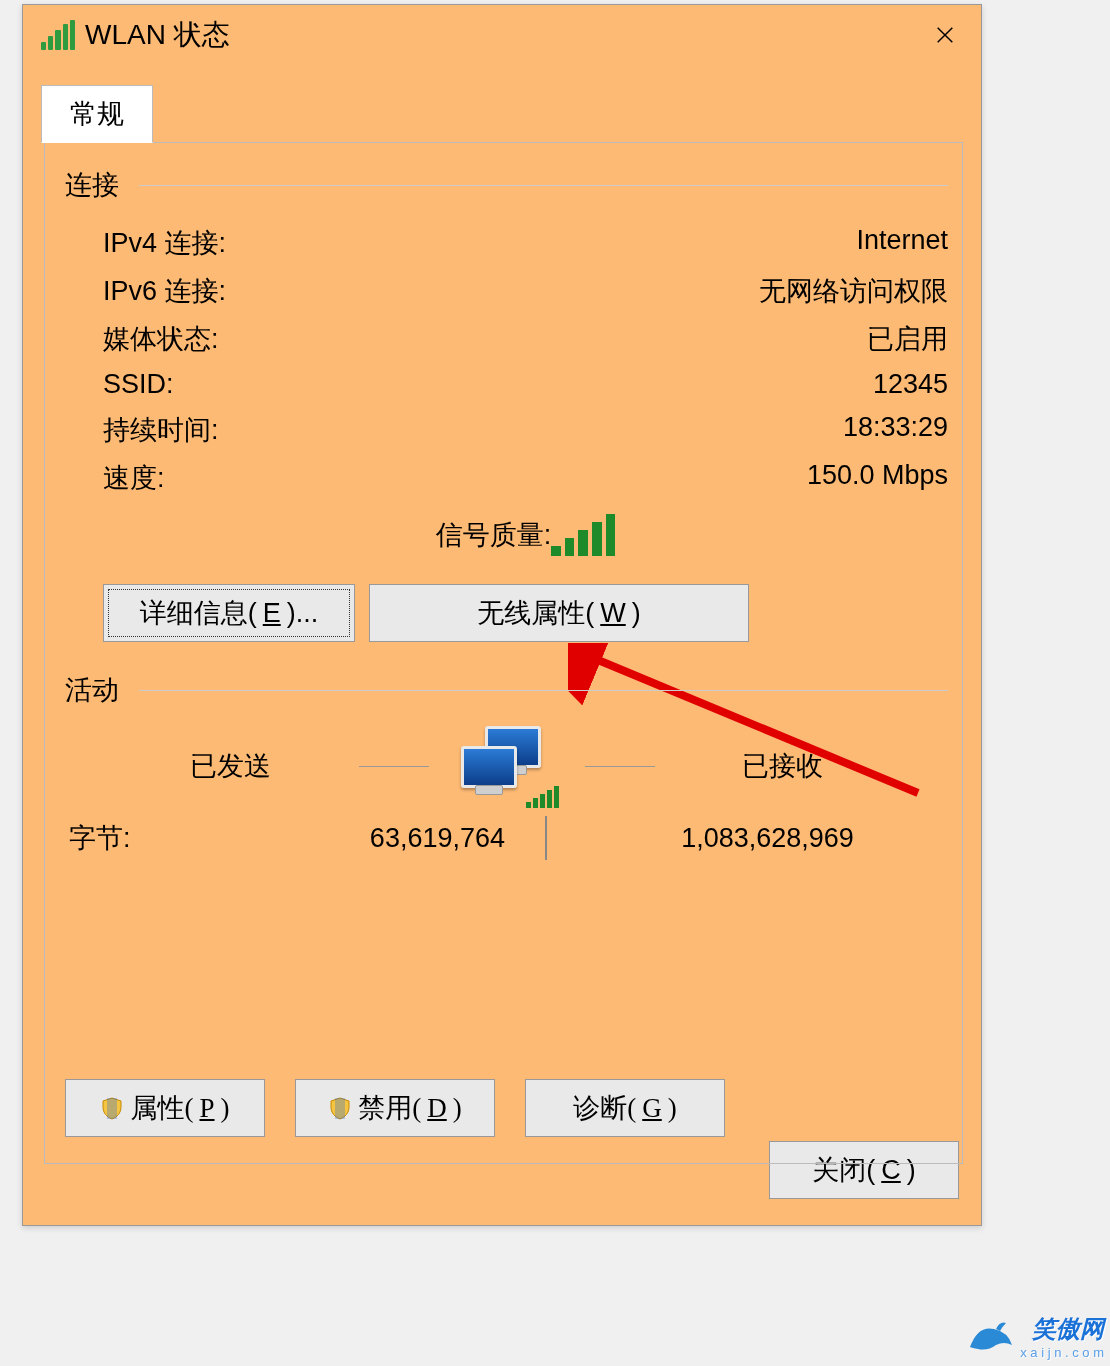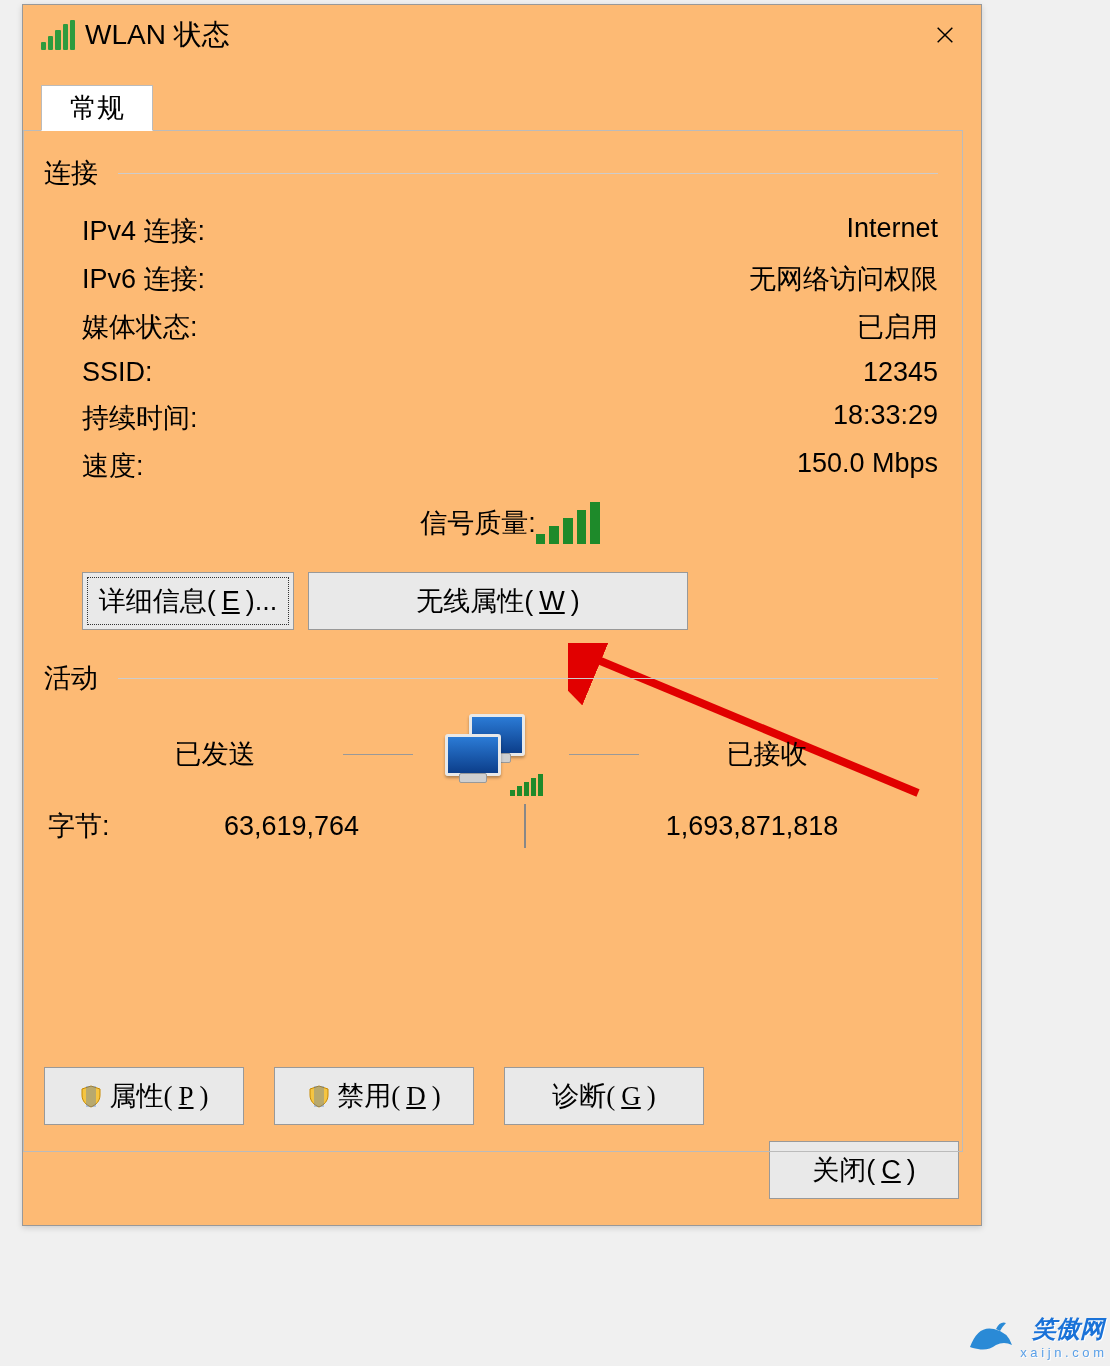--- a/index.html
+++ b/index.html
@@ -47,29 +47,29 @@
   }
   .close-btn svg { width: 22px; height: 22px; }
   .tabs {
     margin: 20px 0 0 18px;
   }
   .tab {
     display: inline-block;
     background: #fff;
     border: 1px solid #bbb;
     border-bottom: 1px solid #fff;
-    padding: 4px 28px;
+    padding: 10px 28px;
     font-size: 27px;
     position: relative;
     z-index: 2;
   }
   .tab-panel {
     border: 1px solid #bbb;
-    margin: -1px 18px 16px 0;
-    padding: 24px 24px 132px 20px;
+    margin: -1px 18px 16px 21px;
+    padding: 24px 14px 132px 20px;
     position: relative;
     z-index: 1;
     min-height: 1022px;
   }
   .section-head {
     display: flex; align-items: center; gap: 20px; margin-bottom: 16px;
   }
   .section-head .line { flex:1; height:1px; background:#ccc; }
   .section-head .lbl { font-size: 27px; }
   .row {
@@ -97,21 +97,21 @@
   .btn {
     background: #e9e9e9;
     border: 1px solid #999;
     padding: 10px 0;
     font-size: 27px;
     text-align: center;
     cursor: pointer;
     display:flex; align-items:center; justify-content:center; gap:6px;
   }
   .btn.focus { outline: 1px dotted #333; outline-offset: -6px; }
-  .btn.details { width: 212px; }
+  .btn.details { width: 252px; }
   .btn.wireless { width: 380px; }
   .underline { text-decoration: underline; }
   .activity-head { margin-top: 30px; }
   .activity-graphic {
     display:flex; align-items:center; justify-content:center; gap:28px;
     margin: 18px 0 10px 0;
   }
   .sent-lbl, .recv-lbl { width: 200px; text-align:center; }
   .dash { width: 70px; height:1px; background:#999; }
   .pcs {
@@ -133,21 +133,21 @@
   .mini-bars span{ display:block; width:5px; background:#1e8a2a; }
   .mini-bars span:nth-child(1){height:6px;}
   .mini-bars span:nth-child(2){height:10px;}
   .mini-bars span:nth-child(3){height:14px;}
   .mini-bars span:nth-child(4){height:18px;}
   .mini-bars span:nth-child(5){height:22px;}
   .bytes-row {
     display:flex; align-items:center; margin-top: 10px;
   }
   .bytes-row .klabel { width:180px; padding-left:4px; }
-  .bytes-row .sent { width:260px; text-align:left; }
+  .bytes-row .sent { width:260px; text-align:right; }
   .bytes-row .sep { width:2px; height:44px; background:#888; margin:0 40px; }
   .bytes-row .recv { flex:1; text-align:center; }
   .bottom-btns {
     position:absolute; left:20px; bottom:26px; display:flex; gap:30px;
   }
   .bottom-btns .btn { width: 200px; font-family: Liberation Serif, serif; }
   .shield {
     width:24px; height:24px; display:inline-block;
   }
   .close-row {
@@ -264,21 +264,21 @@
         </div>
       </div>
       <div class="dash"></div>
       <div class="recv-lbl">已接收</div>
     </div>
 
     <div class="bytes-row">
       <div class="klabel">字节:</div>
       <div class="sent">63,619,764</div>
       <div class="sep"></div>
-      <div class="recv">1,693,871,818</div>
+      <div class="recv">1,083,628,969</div>
     </div>
 
     <div class="bottom-btns">
       <div class="btn">
         <span class="shield">
           <svg viewBox="0 0 24 24">
               <path d="M12 2 L21 5 V11 C21 17 17 21 12 23 C7 21 3 17 3 11 V5 Z" fill="#f5c542" stroke="#c78900" stroke-width="1"></path>
               <path d="M12 2 L12 23" stroke="#2a6bd4" stroke-width="10" stroke-opacity="0.3"></path>
             </svg>
         </span>

